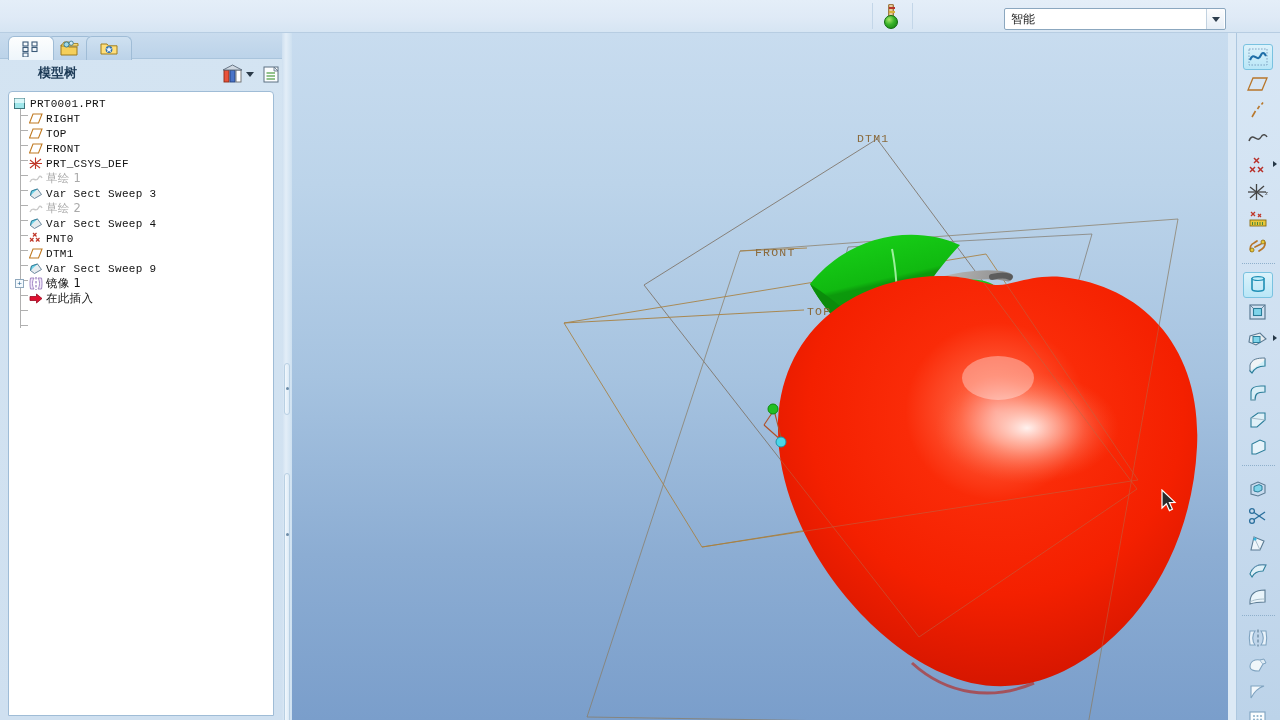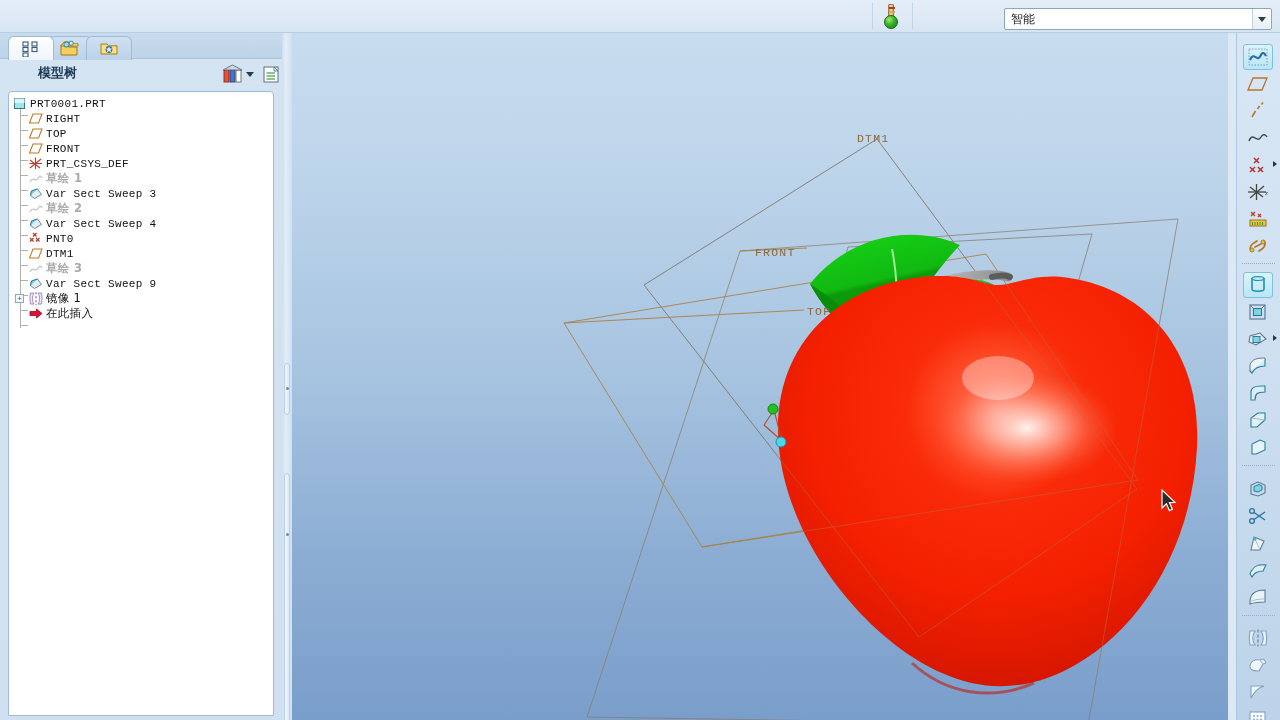--- a/index.html
+++ b/index.html
@@ -34,21 +34,21 @@
   }
   .tl-post i.y { top: 6px; background: #d8b13a; }
   .tl-ball {
     position: absolute; left: 0px; top: 11px; width: 14px; height: 14px;
     border-radius: 50%;
     background: radial-gradient(circle at 35% 30%, #a8e86a 0%, #37b22a 45%, #117a0d 100%);
     border: 1px solid #0d6b0a;
   }
 
   .combo {
-    position: absolute; left: 1004px; top: 8px; width: 268px; height: 22px;
+    position: absolute; left: 1004px; top: 8px; width: 222px; height: 22px;
     background: #fff; border: 1px solid #8ba7bf;
     border-radius: 2px;
     display: flex; align-items: center;
   }
   .combo .val {
     flex: 1; padding-left: 6px;
     font-size: 12px; color: #1a1a1a;
     white-space: nowrap; overflow: hidden;
   }
   .combo .arrowbtn {
@@ -117,21 +117,21 @@
     position: relative; height: 15px;
     display: flex; align-items: center;
     font-family: "Liberation Mono", monospace;
     font-size: 11px; color: #111;
     white-space: nowrap;
   }
   .trow .lbl { padding-left: 3px; letter-spacing: 0.3px; }
   .trow.cn .lbl {
     font-family: "DejaVu Sans", sans-serif; font-size: 11.5px;
   }
-  .trow.dim .lbl { color: #a9a9a9; font-weight: bold; }
+  .trow.dim .lbl { color: #a9a9a9; }
   .tline { position: absolute; background: #b0b0b0; }
 
   .ico { width: 14px; height: 13px; position: relative; flex: 0 0 14px; }
 
   
   .splitter {
     position: absolute; left: 282px; top: 33px; width: 10px; height: 687px;
     background: linear-gradient(to right,#cfe0f0,#e3eef8 40%,#cde0f0);
   }
   .split-grip {
@@ -355,26 +355,20 @@
           </div>
           <div class="tline" style="left:11px; top:158px; width:8px; height:1px"></div>
           <div class="tline" style="left:11px; top:173px; width:8px; height:1px"></div>
           <div class="trow" style="padding-left:16px">
             <span class="ico"><svg width="14" height="13" viewBox="0 0 14 13">
                 <polygon points="4,2 13,2 9.5,11 0.5,11" fill="none" stroke="#c07a22" stroke-width="1.1"></polygon>
               </svg></span>
             <span class="lbl">DTM1</span>
           </div>
           <div class="tline" style="left:11px; top:188px; width:8px; height:1px"></div>
-          <div class="trow cn dim" style="padding-left:16px">
-            <span class="ico"><svg width="14" height="13" viewBox="0 0 14 13">
-                <path d="M1 10 C4 3 7 12 10 5 C11 3 12.5 5 13 6" fill="none" stroke="#c9c9c9" stroke-width="1.4"></path>
-              </svg></span>
-            <span class="lbl">草绘 3</span>
-          </div>
           <div class="tline" style="left:11px; top:203px; width:8px; height:1px"></div>
           <div class="trow" style="padding-left:16px">
             <span class="ico"><svg width="14" height="13" viewBox="0 0 14 13">
                 <path d="M1.5 8.5 L5.5 11.5 L12.5 7.5 L8.5 2 L2.5 4 Z" fill="#e6ecef" stroke="#5b7b93" stroke-width="0.9"></path>
                 <path d="M1.5 8.5 L2.5 4 L8.5 2" fill="#6fd3ea" stroke="#2a7d99" stroke-width="0.9"></path>
               </svg></span>
             <span class="lbl">Var Sect Sweep 9</span>
           </div>
           <div class="tline" style="left:11px; top:218px; width:8px; height:1px"></div>
           <div class="trow cn" style="padding-left:16px">

